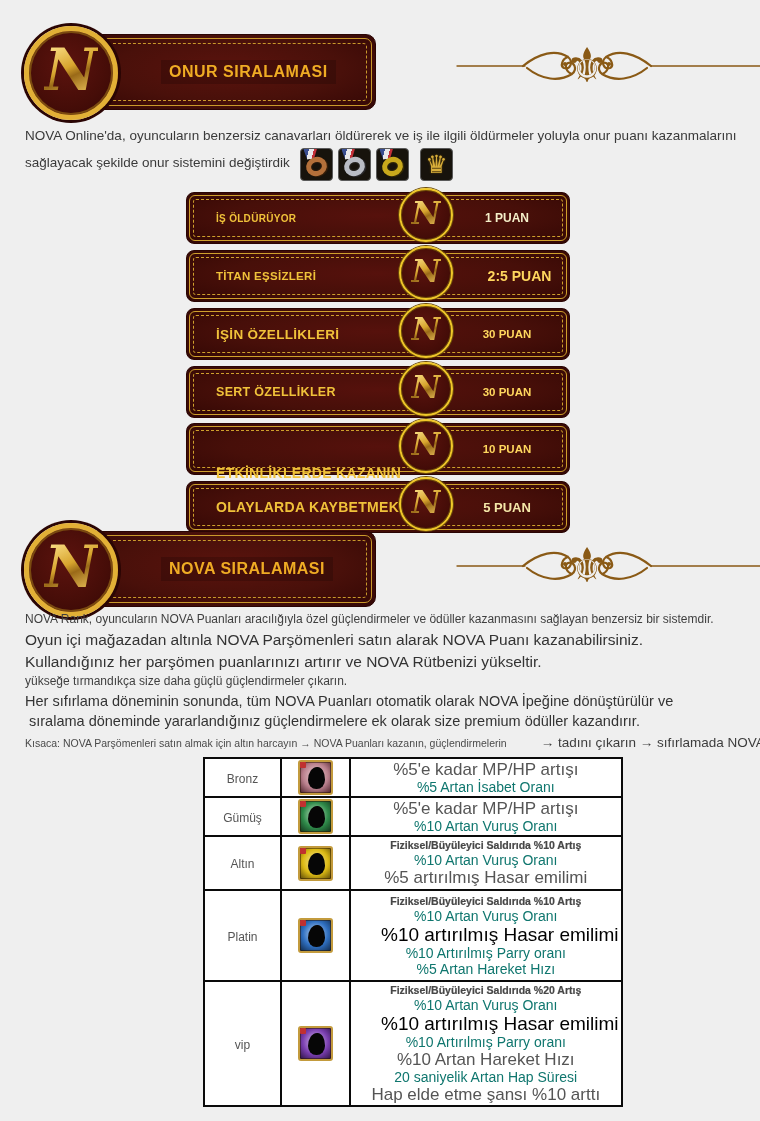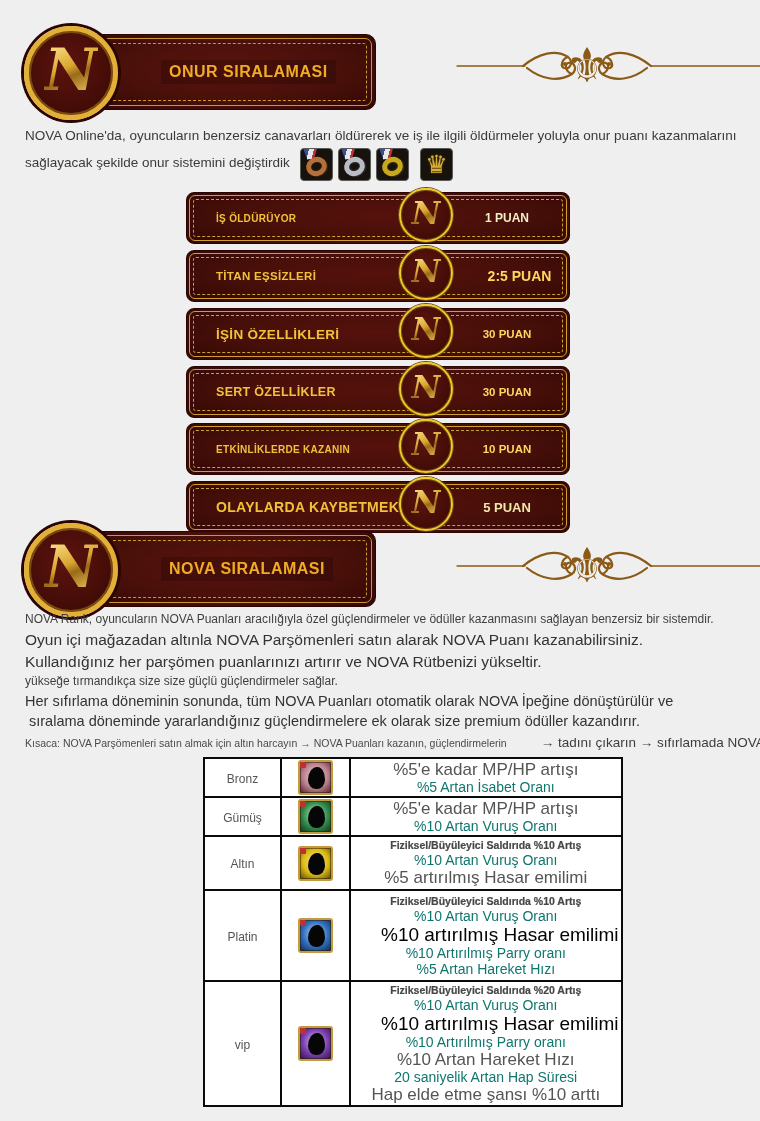--- a/index.html
+++ b/index.html
@@ -90,21 +90,21 @@
   .logo-circle.sm {
     left:212px; top:-5px; width:54px; height:54px; z-index:3;
     border:2px solid #f0c829; box-shadow: 0 0 0 1px #6a4a08, inset 0 0 0 1px #6a4a08;
   }
   .logo-circle.sm .nletter { font-size:32px; line-height:1; transform:translateY(-2px); }
   
   .honor-row:nth-child(1) .row-label { font-size:10px; }   .honor-row:nth-child(1) .row-value { font-size:12px; color:#f4eec8; }
   .honor-row:nth-child(2) .row-label { font-size:11.5px; } .honor-row:nth-child(2) .row-value { font-size:14px;padding-left:25px; }
   .honor-row:nth-child(3) .row-label { font-size:13.5px; } .honor-row:nth-child(3) .row-value { font-size:11.5px; }
   .honor-row:nth-child(4) .row-label { font-size:12.5px; } .honor-row:nth-child(4) .row-value { font-size:11.5px; }
-  .honor-row:nth-child(5) .row-label { font-size:10px; }   .honor-row:nth-child(5) .row-value { font-size:11.5px; }
+  .honor-row:nth-child(5) .row-label { font-size:14px;margin-top:24px; }   .honor-row:nth-child(5) .row-value { font-size:11.5px; }
   .honor-row:nth-child(6) .row-label { font-size:14px; }   .honor-row:nth-child(6) .row-value { font-size:13px; color:#f4e7a8; }
 
   
   .nova-text { position:absolute; left:25px; top:610px; width:720px; }
   .nv-sm { font-size:12px;   line-height:19px; color:#3f3f3f; }
   .nv-lg { font-size:15.5px; line-height:21.5px; color:#333; }
   .nv-md { font-size:14.5px; line-height:20px; color:#333; }
   .summary-line { margin-top:4px; font-size:10.5px; color:#4a4a4a; white-space:nowrap; }
   .summary-line .right-part { font-size:13.5px; color:#3d3d3d; margin-left:34px; }
 
@@ -250,21 +250,21 @@
     </g>
     <circle cx="110" cy="36" r="2.1" fill="#8a5a16"></circle>
     <circle cx="154" cy="36" r="2.1" fill="#8a5a16"></circle>
     <text x="132" y="54" font-size="48" text-anchor="middle" fill="#8a5a16">⚜</text>
   </svg>
 
   <div class="nova-text">
     <div class="nv-sm">NOVA Rank, oyuncuların NOVA Puanları aracılığıyla özel güçlendirmeler ve ödüller kazanmasını sağlayan benzersiz bir sistemdir.</div>
     <div class="nv-lg">Oyun içi mağazadan altınla NOVA Parşömenleri satın alarak NOVA Puanı kazanabilirsiniz.</div>
     <div class="nv-lg">Kullandığınız her parşömen puanlarınızı artırır ve NOVA Rütbenizi yükseltir.</div>
-    <div class="nv-sm">yükseğe tırmandıkça size size güçlü güçlendirmeler sağlar.</div>
+    <div class="nv-sm">yükseğe tırmandıkça size daha güçlü güçlendirmeler çıkarın.</div>
     <div class="nv-md">Her sıfırlama döneminin sonunda, tüm NOVA Puanları otomatik olarak NOVA İpeğine dönüştürülür ve</div>
     <div class="nv-md" style="padding-left:4px">sıralama döneminde yararlandığınız güçlendirmelere ek olarak size premium ödüller kazandırır.</div>
     <div class="summary-line">
       <span>Kısaca: NOVA Parşömenleri satın almak için altın harcayın → NOVA Puanları kazanın, güçlendirmelerin</span><span class="right-part">→ tadını çıkarın → sıfırlamada NOVA İpeği kazanın.</span>
     </div>
   </div>
 
   <table class="rank-table">
     <tbody>
         <tr style="height:34px">

